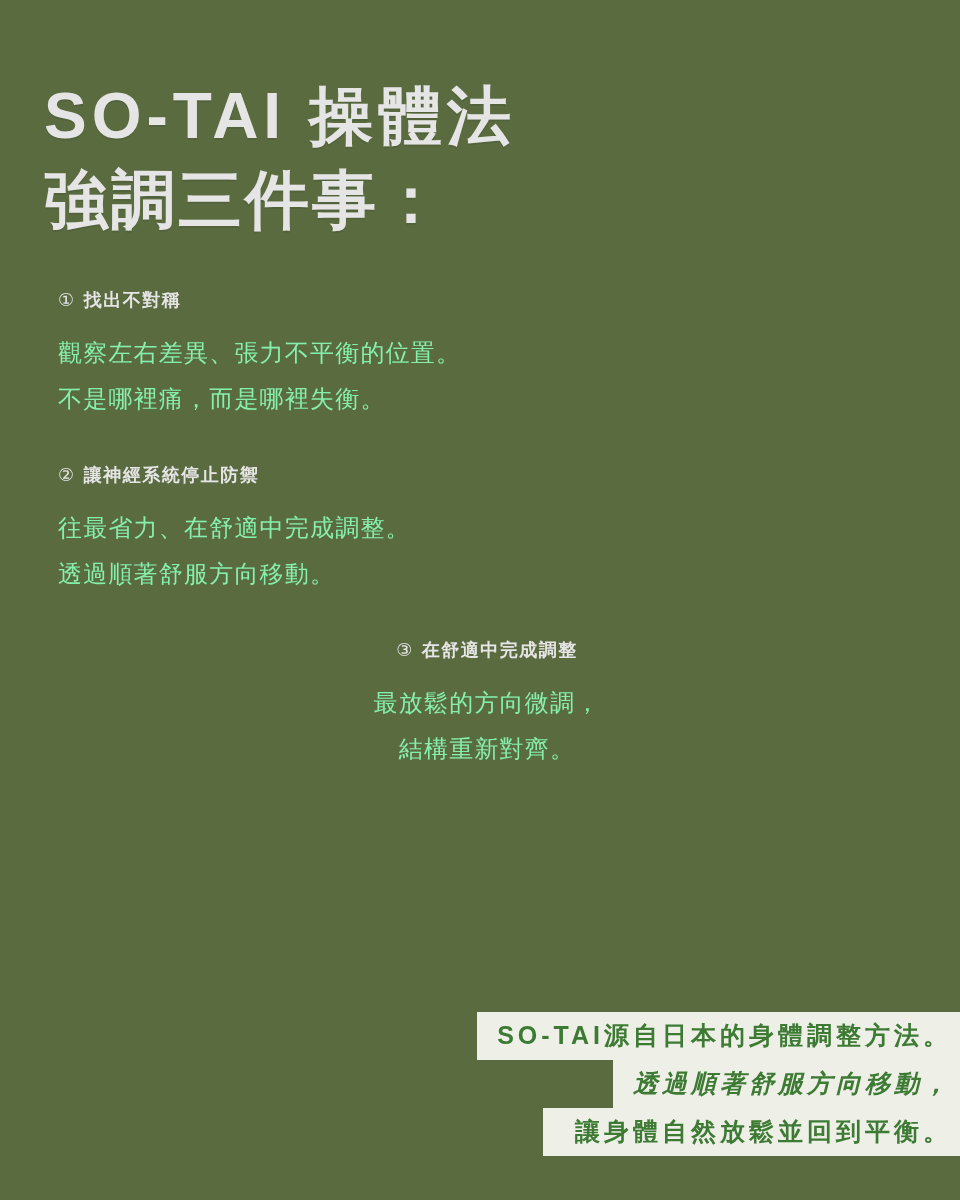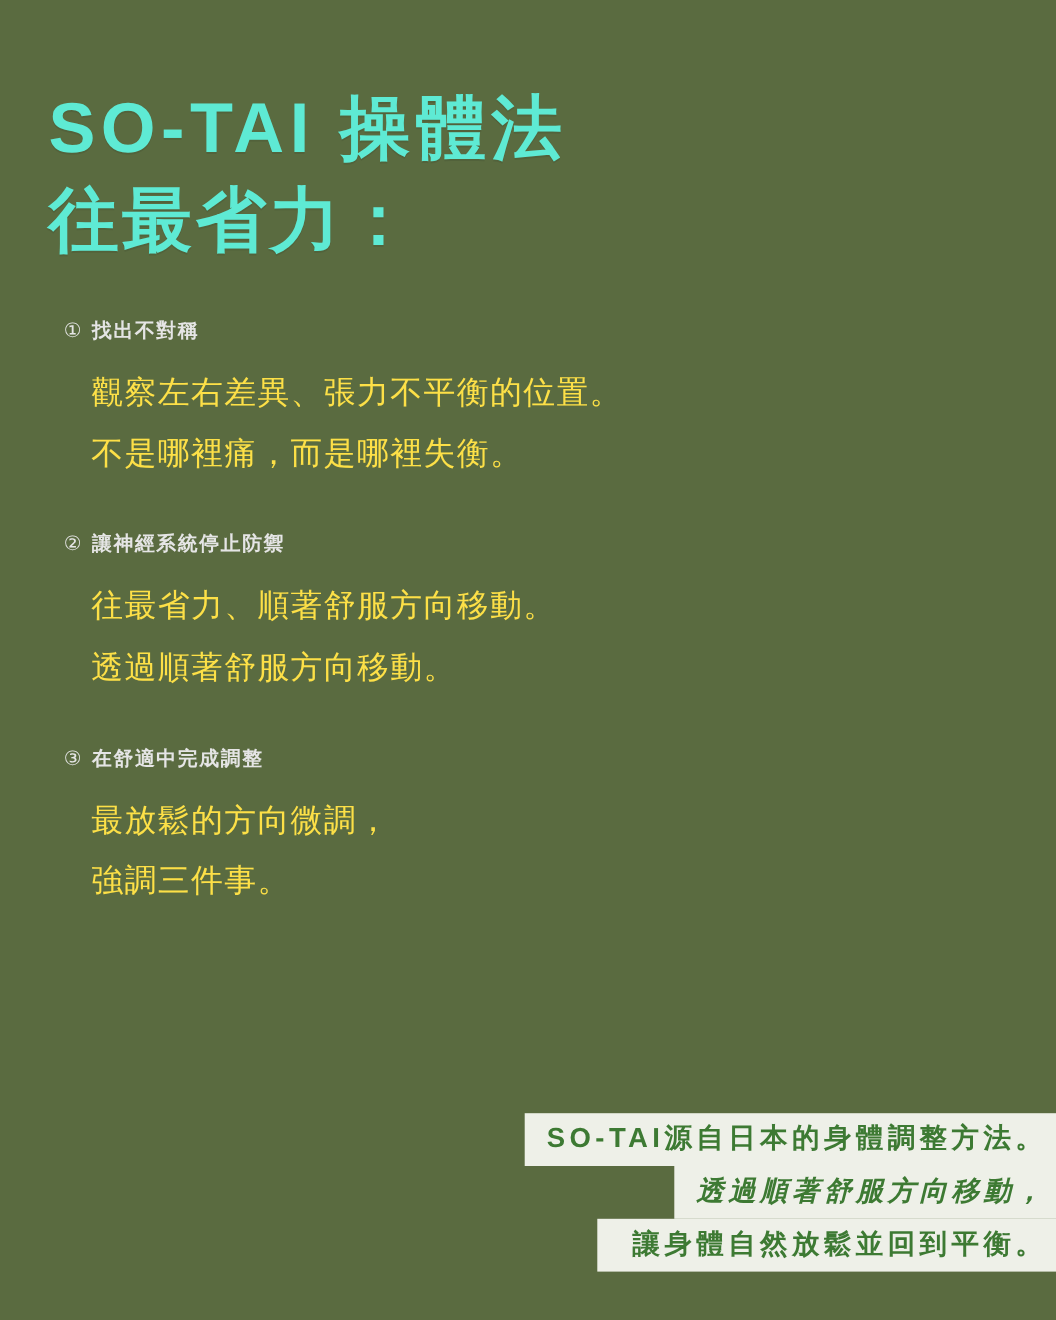--- a/index.html
+++ b/index.html
@@ -21,61 +21,61 @@
     box-sizing: border-box;
     padding: 60px 44px 0 44px;
   }
 
   
   .title-block {
     margin-top: 14px;
     margin-bottom: 44px;
   }
   .title-line {
-    color: #5eead4;
+    color: #e5e5e5;
     font-size: 64px;
     font-weight: 700;
     letter-spacing: 3px;
     line-height: 1.32;
     white-space: pre;
     text-shadow: 0 2px 0 rgba(0,0,0,0.08);
   }
   .title-line.first {
     letter-spacing: 5px;
   }
 
   
   .sections {
     padding-left: 14px;
   }
   .section {
     margin-bottom: 40px;
   }
   .section:last-child {
     margin-bottom: 0;
+    text-align: center;
   }
   .section-heading {
     color: #e5e5e5;
     font-size: 18px;
     font-weight: 700;
     letter-spacing: 1.5px;
     line-height: 1.5;
     margin-bottom: 16px;
   }
   .section-heading .num {
     margin-right: 8px;
     font-weight: 500;
   }
   .section-line {
-    color: #fde047;
-    font-size: 29px;
+    color: #86efac;
+    font-size: 24px;
     font-weight: 400;
     letter-spacing: 1.2px;
     line-height: 1.92;
-    margin-left: 25px;
   }
 
   
   .footnote {
     position: absolute;
     right: 0;
     bottom: 44px;
     width: 100%;
     display: flex;
     flex-direction: column;
@@ -98,47 +98,47 @@
   .footnote-line.l2 { padding-right: 8px; font-style: italic; }
   .footnote-line.l3 { padding-right: 8px; padding-left: 32px; }
 </style>
 </head>
 <body style="background: rgb(90, 107, 64);">
 
 <div class="poster">
 
   <div class="title-block">
     <div class="title-line first">SO-TAI 操體法</div>
-    <div class="title-line">往最省力：</div>
+    <div class="title-line">強調三件事：</div>
   </div>
 
   <div class="sections">
 
     <div class="section">
       <div class="section-heading">
         <span class="num">①</span><span>找出不對稱</span>
       </div>
       <div class="section-line">觀察左右差異、張力不平衡的位置。</div>
       <div class="section-line">不是哪裡痛，而是哪裡失衡。</div>
     </div>
 
     <div class="section">
       <div class="section-heading">
         <span class="num">②</span><span>讓神經系統停止防禦</span>
       </div>
-      <div class="section-line">往最省力、順著舒服方向移動。</div>
+      <div class="section-line">往最省力、在舒適中完成調整。</div>
       <div class="section-line">透過順著舒服方向移動。</div>
     </div>
 
     <div class="section">
       <div class="section-heading">
         <span class="num">③</span><span>在舒適中完成調整</span>
       </div>
       <div class="section-line">最放鬆的方向微調，</div>
-      <div class="section-line">強調三件事。</div>
+      <div class="section-line">結構重新對齊。</div>
     </div>
 
   </div>
 
   <div class="footnote">
     <div class="footnote-line l1">SO-TAI源自日本的身體調整方法。</div>
     <div class="footnote-line l2">透過順著舒服方向移動，</div>
     <div class="footnote-line l3">讓身體自然放鬆並回到平衡。</div>
   </div>
 

